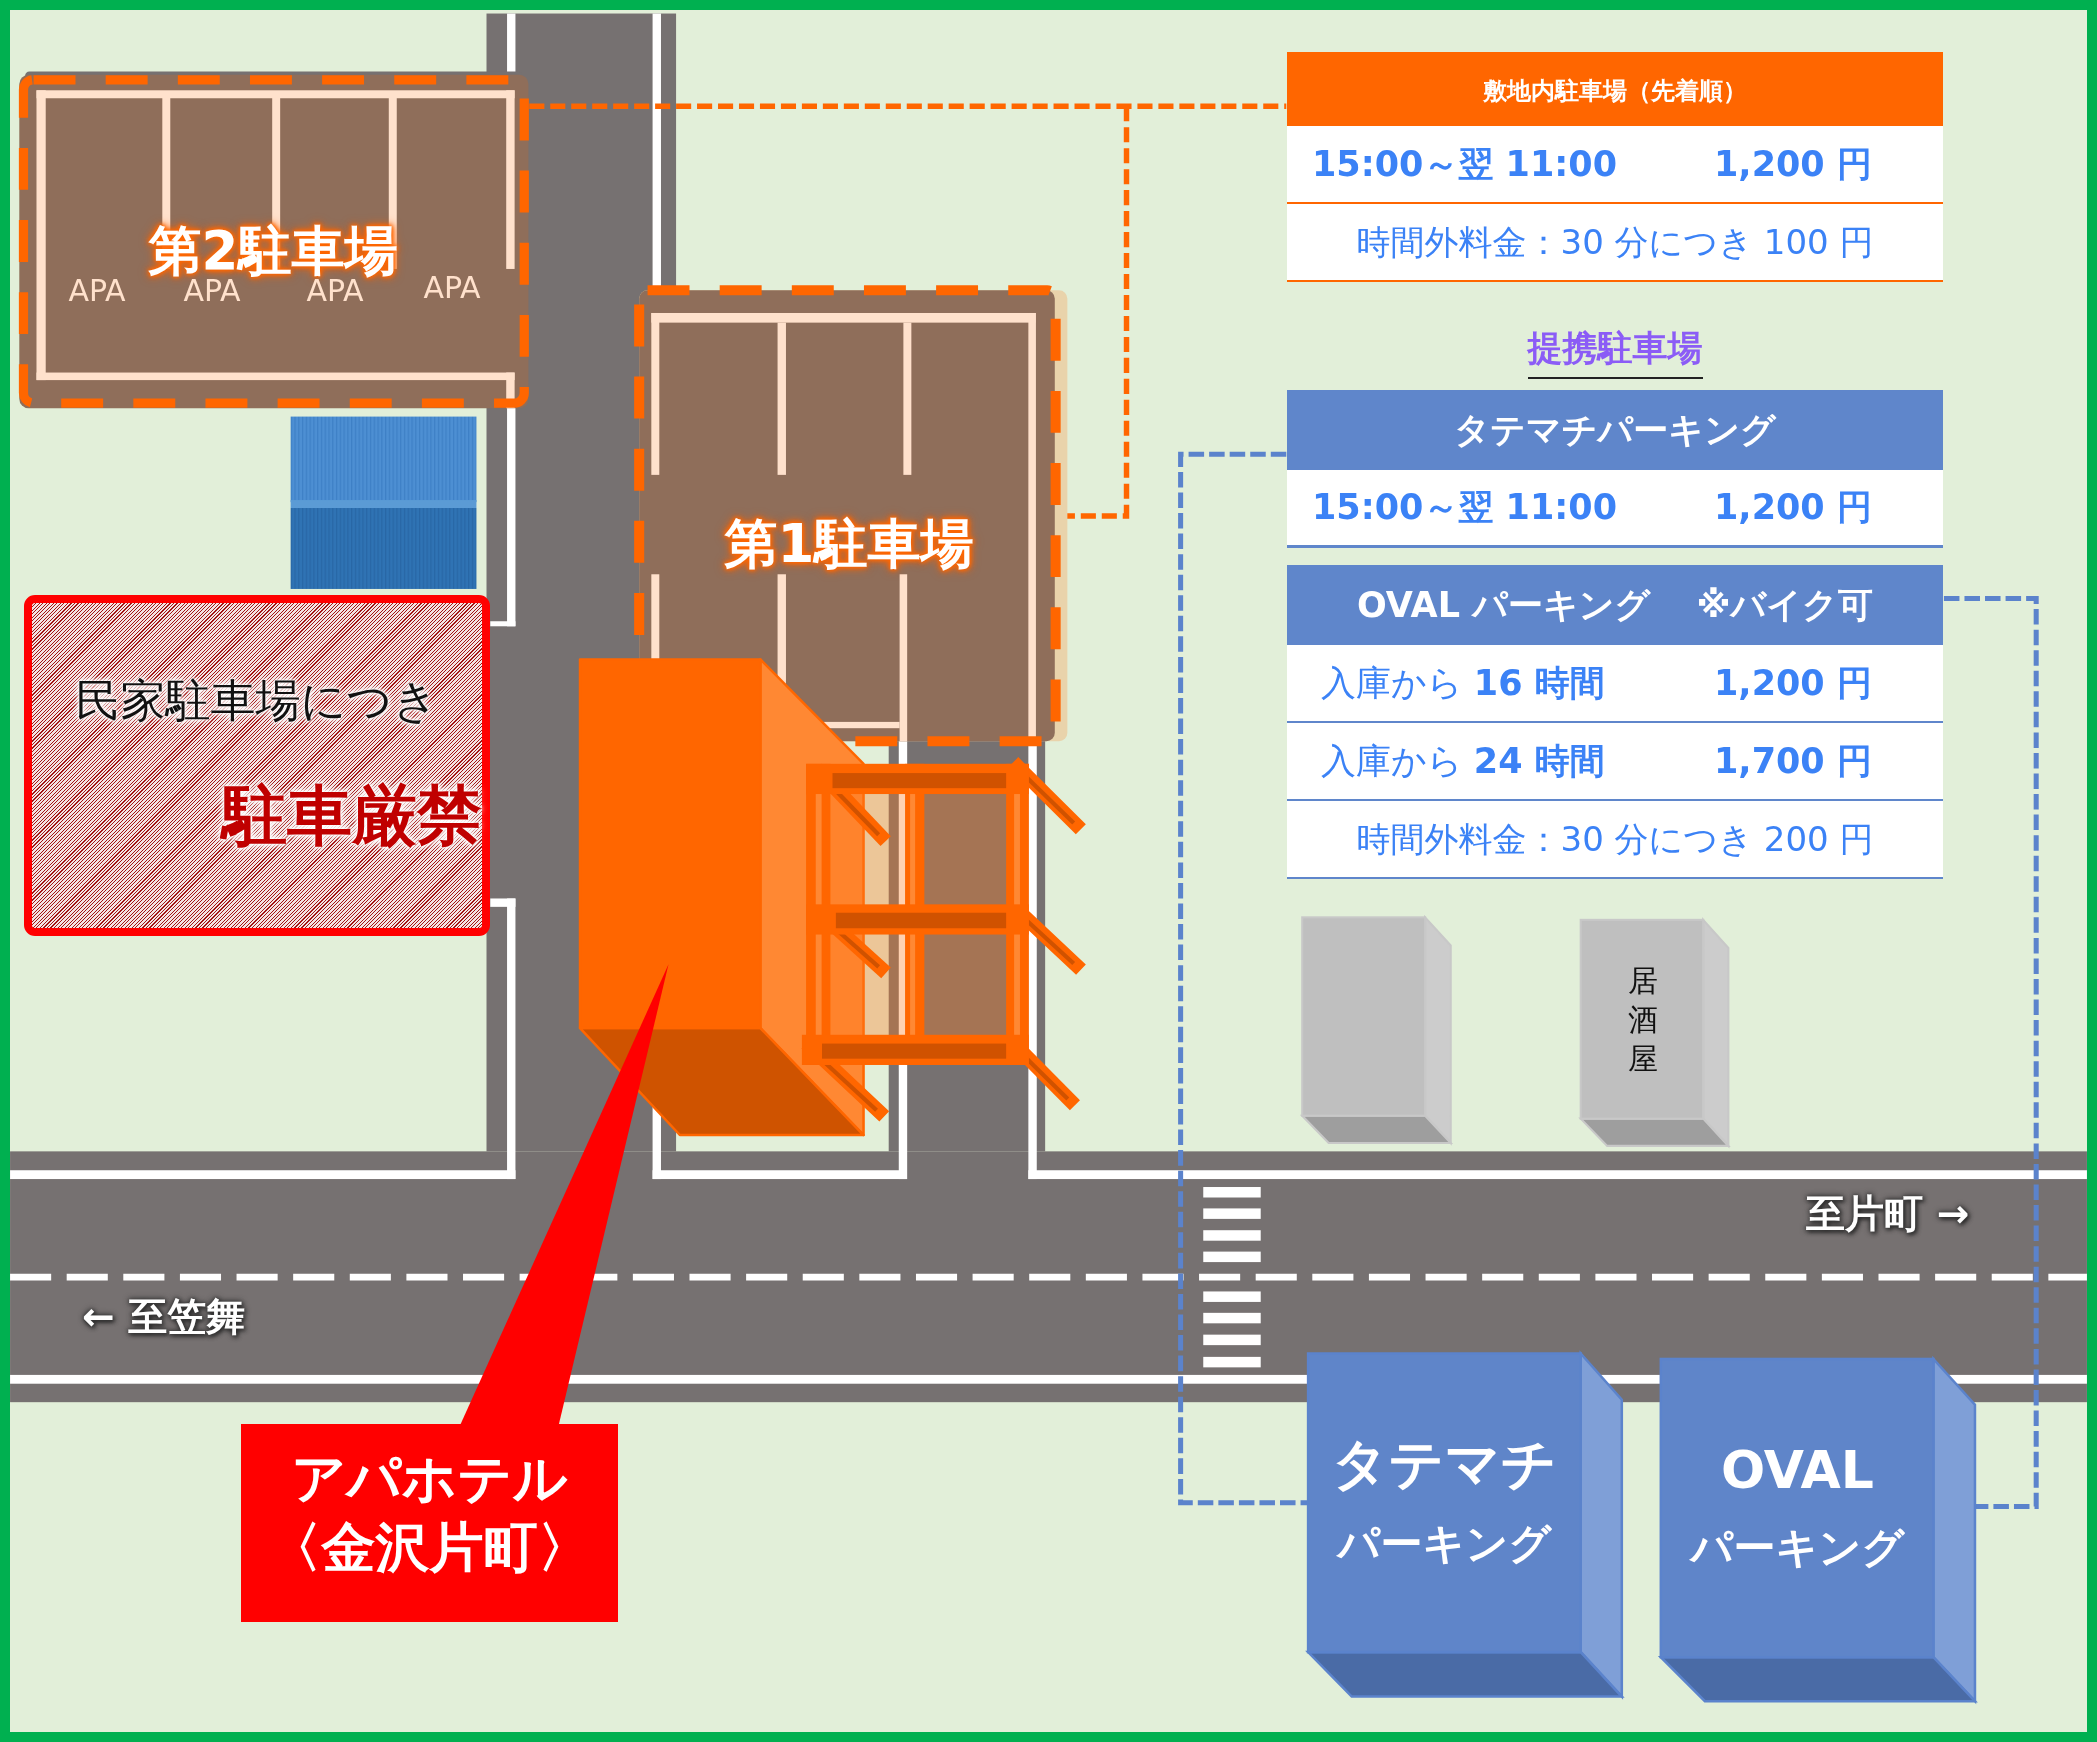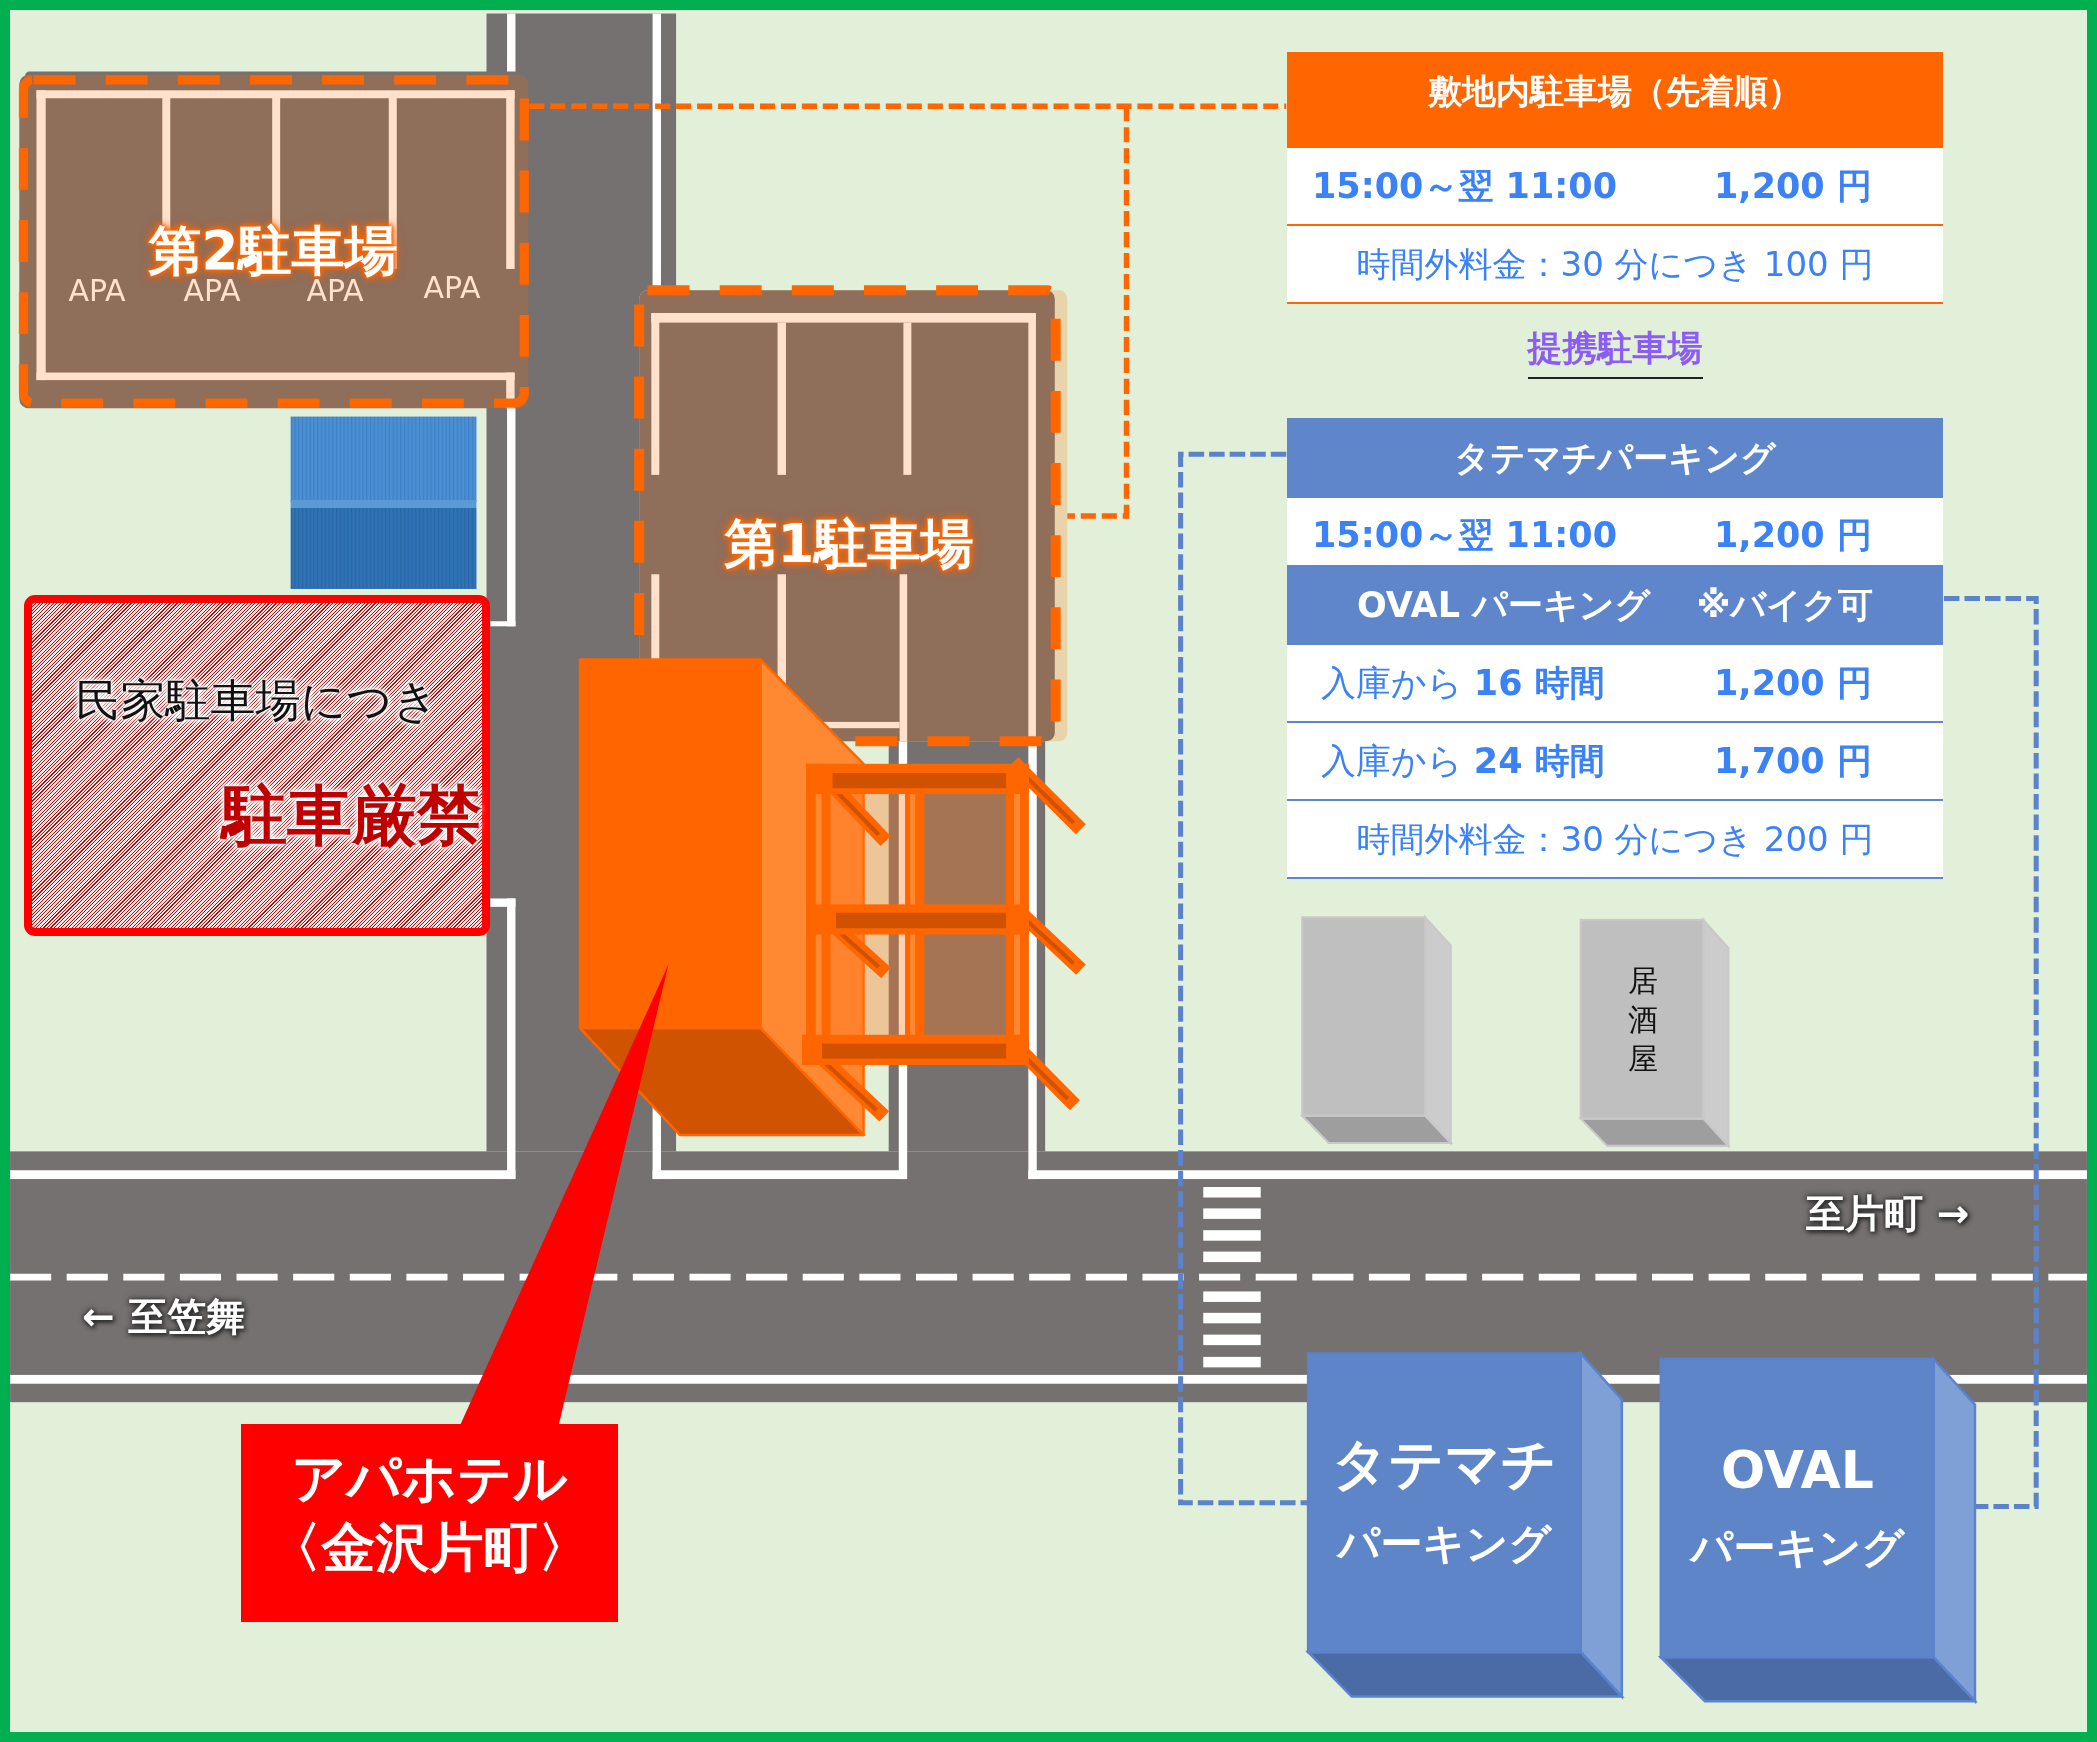--- a/index.html
+++ b/index.html
@@ -257,36 +257,36 @@
   <div class="bld-text" style="left:1308px; top:1519px; width:273px; font-size:42px; line-height:50px;">パーキング</div>
   <div class="bld-text" style="left:1661px; top:1441px; width:273px; font-size:52px; line-height:59px;">OVAL</div>
   <div class="bld-text" style="left:1661px; top:1523px; width:273px; font-size:42px; line-height:50px;">パーキング</div>
 
   <div class="hotel-label">
     <div class="l1">アパホテル</div>
     <div class="l2">〈金沢片町〉</div>
   </div>
 
   <div class="tbl" style="top:52px;">
-    <div class="tbl-head" style="height:96px; line-height:79px; font-size:34px; background: var(--onsite-orange, #FF6600);">敷地内駐車場（先着順）</div>
+    <div class="tbl-head" style="height:74px; line-height:79px; font-size:24px; background: var(--onsite-orange, #FF6600);">敷地内駐車場（先着順）</div>
     <div class="tbl-row" style="height:76px; border-bottom:2.5px solid var(--onsite-orange, #FF6600);">
       <span class="cell bold" style="left:25px; line-height:76px;">15:00～翌 11:00</span>
       <span class="cell bold" style="left:427px; line-height:76px;">1,200 円</span>
     </div>
     <div class="tbl-row" style="height:76px; border-bottom:2.5px solid var(--onsite-orange, #FF6600);">
       <span class="cell center" style="line-height:76px;">時間外料金：30 分につき 100 円</span>
     </div>
   </div>
 
   <div class="partner-heading">
     <span>提携駐車場</span>
   </div>
 
   <div class="tbl" style="top:390px;">
-    <div class="tbl-head" style="height:80px; line-height:80px; font-size:35px; background: var(--partner-blue, #5F86CB); margin-top: 28px;">タテマチパーキング</div>
+    <div class="tbl-head" style="height:80px; line-height:80px; font-size:35px; background: var(--partner-blue, #5F86CB);">タテマチパーキング</div>
     <div class="tbl-row" style="height:75px; border-bottom:3.4px solid var(--partner-blue, #5F86CB);">
       <span class="cell bold" style="left:25px; line-height:75px;">15:00～翌 11:00</span>
       <span class="cell bold" style="left:427px; line-height:75px;">1,200 円</span>
     </div>
   </div>
 
   <div class="tbl" style="top:565px;">
     <div class="tbl-head" style="height:80px; line-height:80px; font-size:35px; background: var(--partner-blue, #5F86CB);">
       <span>OVAL パーキング</span><span style="display:inline-block; width:46px;"></span><span>※バイク可</span>
     </div>

